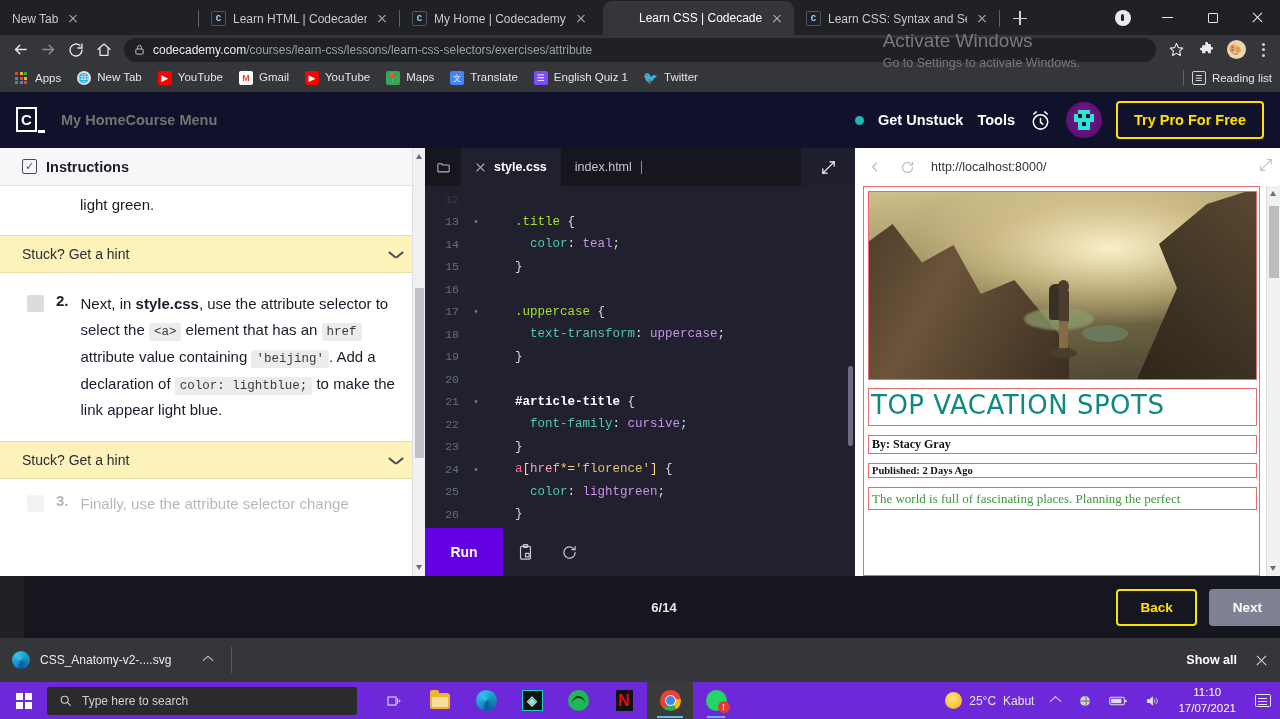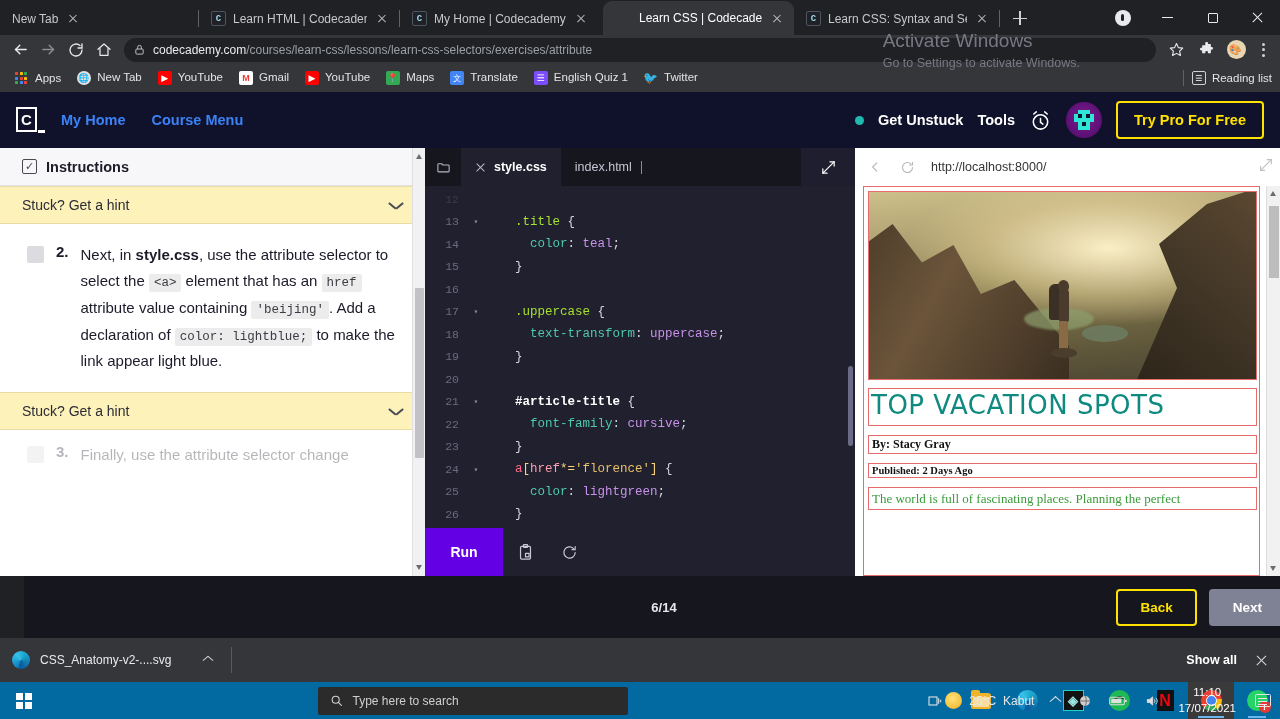--- a/index.html
+++ b/index.html
@@ -108,21 +108,21 @@
   .cc-header {
     position: absolute; left: 0; top: 92px; width: 1280px; height: 56px;
     background: #10122b; display: flex; align-items: center; padding: 0 16px;
   }
   .cc-logo { width: 27px; height: 27px; position: relative; margin-right: 18px; }
   .cc-logo .box {
     width: 21px; height: 25px; border: 2.4px solid #fff; display:flex; align-items:center; justify-content:center;
     font-size: 15px; color: #fff; font-weight: 700; font-family: "Liberation Sans", sans-serif;
   }
   .cc-logo .tail { position: absolute; left: 22px; bottom: 1px; width: 7px; height: 2.4px; background: #fff; }
-  .cc-nav { display: flex; gap: 26px; font-size: 14.5px; color: #3b82f6; font-weight: 600; }
+  .cc-nav { display: flex; font-size: 14.5px; color: #737373; font-weight: 600; }
   .cc-right { position: absolute; right: 16px; display: flex; align-items: center; gap: 14px; }
   .status-dot { width: 9px; height: 9px; border-radius: 50%; background: #1fb9b0; }
   .cc-link { font-size: 14.5px; color: #fff; font-weight: 600; }
   .clock-icon { width: 23px; height: 23px; display:block; }
   .cc-avatar {
     width: 36px; height: 36px; border-radius: 50%;
     background: radial-gradient(circle at 50% 45%, #7d1e8e 0%, #5c0f74 70%, #3d0a52 100%);
     display:flex; align-items:center; justify-content:center;
   }
   .pixel-face { display: grid; grid-template-columns: repeat(5, 4px); grid-template-rows: repeat(5, 4px); }
@@ -300,21 +300,21 @@
   .shelf-sep { width: 1px; height: 26px; background: #5a5b5f; margin-left: 18px; }
   .shelf-right { position: absolute; right: 12px; display: flex; align-items: center; gap: 18px; }
   .showall { font-size: 12.5px; color: #fff; font-weight: 700; }
   .shelf-x { width: 13px; height: 13px; position: relative; }
   .shelf-x::before, .shelf-x::after { content:""; position:absolute; left:0; top:6px; width:13px; height:1.3px; background:#d8d9db; }
   .shelf-x::before { transform: rotate(45deg); } .shelf-x::after { transform: rotate(-45deg); }
 
   
   .taskbar {
     position: absolute; left: 0; top: 682px; width: 1280px; height: 37px;
-    background: #0369a1; display: flex; align-items: center; justify-content: space-between;
+    background: #6d28d9; display: flex; align-items: center;
   }
   .start { width: 47px; height: 37px; display:flex; align-items:center; justify-content:center; }
   .win-logo { display: grid; grid-template-columns: 7px 7px; grid-template-rows: 7px 7px; gap: 2px; }
   .win-logo i { background: #fff; display:block; }
   .tb-search {
     width: 310px; height: 28px; background: #2b2b2b; border-radius: 2px;
     display: flex; align-items: center; gap: 10px; padding: 0 12px;
   }
   .tb-search span { font-size: 12px; color: #d0d0d0; }
   .tb-icons { display: flex; align-items: center; gap: 0px; margin-left: 14px; }
@@ -568,20 +568,21 @@
   </div>
 
   <div class="workspace">
 
     <div class="instr-pane">
       <div class="instr-header">
         <span class="chk">✓</span>
         <span class="instr-title">Instructions</span>
       </div>
       <div class="instr-body">
+        <div class="instr-tail">light green.</div>
         <div class="hint-bar">
           <span>Stuck? Get a hint</span>
           <span class="chev"></span>
         </div>
         <div class="task">
           <span class="task-chk"></span>
           <span class="task-num">2.</span>
           <span class="task-text"><span>Next, in </span><b>style.css</b><span>, use the attribute selector to select the </span><code class="inl">&lt;a&gt;</code><span> element that has an </span><code class="inl">href</code><span> attribute value containing </span><code class="inl">'beijing'</code><span>. Add a declaration of </span><code class="inl">color: lightblue;</code><span> to make the link appear light blue.</span></span>
         </div>
         <div class="hint-bar" style="margin-top:8px">

